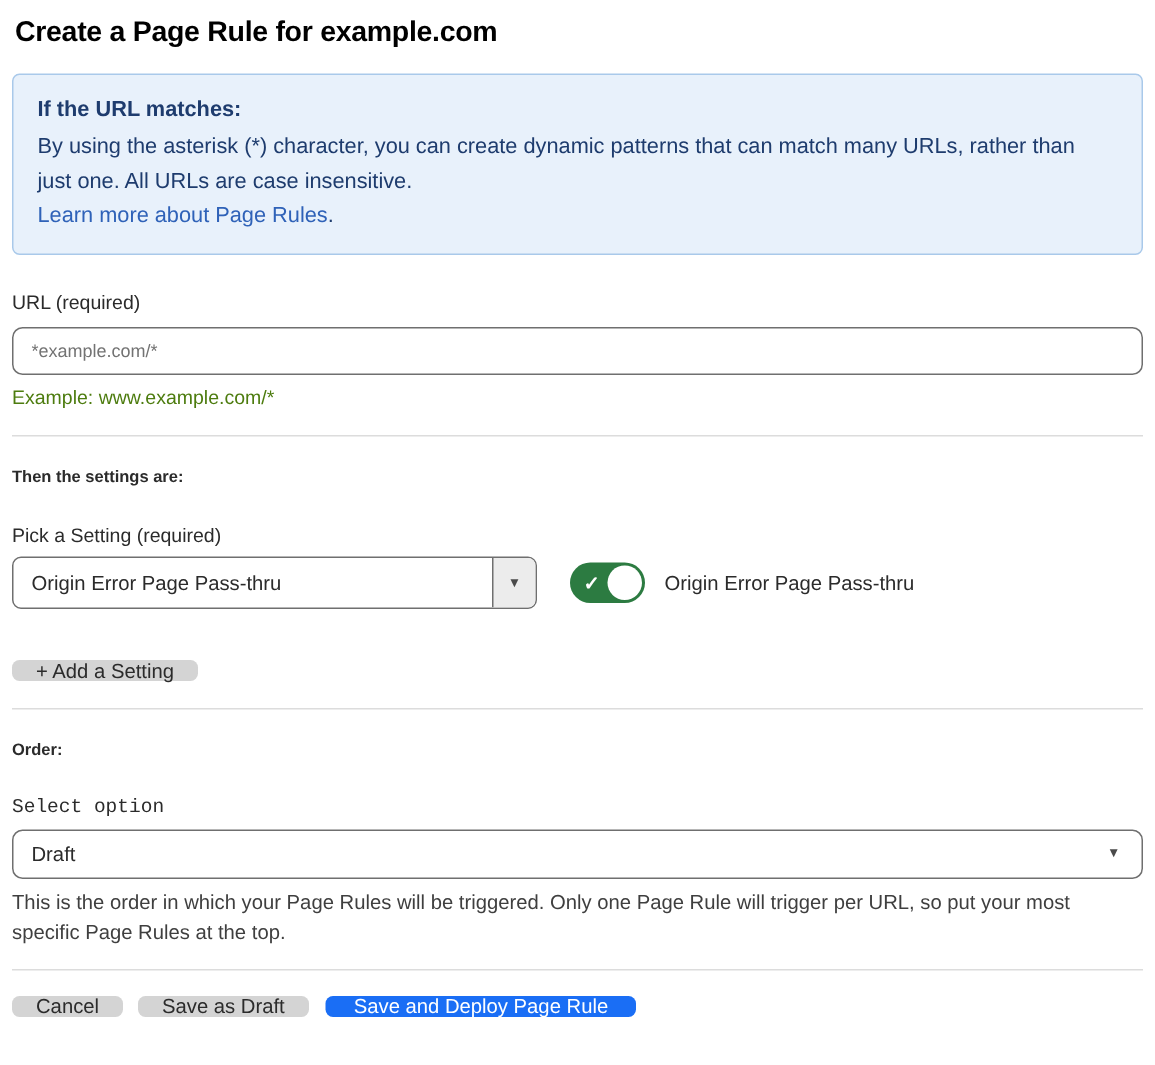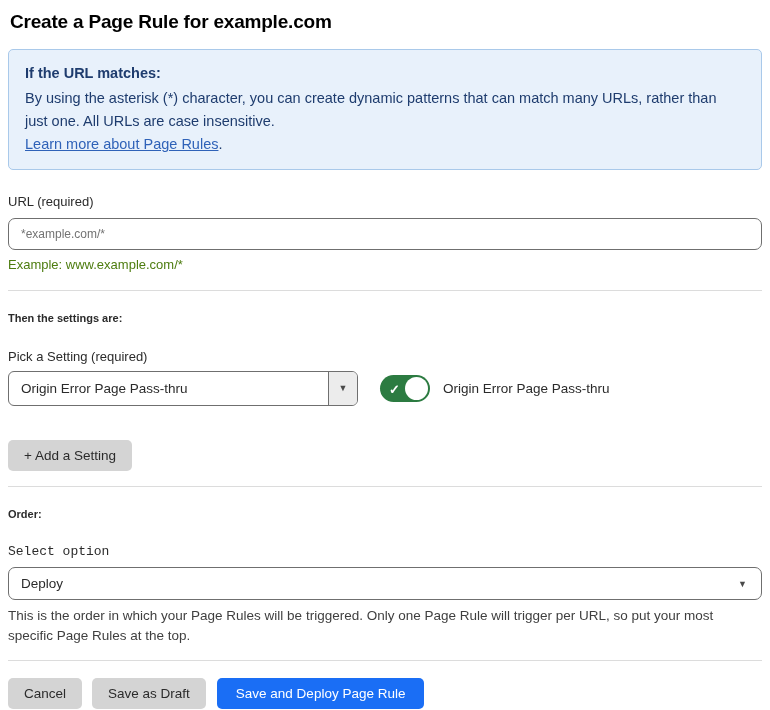--- a/index.html
+++ b/index.html
@@ -29,21 +29,20 @@
     padding: 12px 28px 13px 16px;
     color: #1e3c6e;
     font-size: 14.5px;
     line-height: 23px;
   }
   .info-heading { font-weight: 700; margin: 0 0 2px 0; }
   .info-body { margin: 0; max-width: 700px; }
   .info-link-line { margin: 0; }
   .info-link {
     color: #2f62b8;
-    text-decoration: underline;
     cursor: pointer;
   }
   .info-link-suffix { color: #1e3c6e; }
 
   .field-label {
     font-size: 13px;
     color: #2b2b2b;
     margin: 24px 0 9px 0;
   }
 
@@ -150,21 +149,21 @@
   .toggle-label {
     margin-left: 13px;
     font-size: 13.5px;
     color: #2b2b2b;
   }
 
   .btn {
     display: inline-flex;
     align-items: center;
     justify-content: center;
-    height: 31px;
+    height: 14px;
     padding: 0 16px;
     border: none;
     border-radius: 5px;
     font-family: "Liberation Sans", sans-serif;
     font-size: 13.5px;
     color: #2b2b2b;
     background: #d4d4d4;
     cursor: pointer;
   }
   .btn-add-setting { margin-top: 34px; }
@@ -260,21 +259,21 @@
 
   <button class="btn btn-add-setting">+ Add a Setting</button>
 
   <hr class="divider divider-settings">
 
   <h2 class="section-heading order-heading">Order:</h2>
 
   <p class="field-label order-label">Select option</p>
 
   <div class="order-select">
-    <span>Deploy</span>
+    <span>Draft</span>
     <span class="arrow-glyph">▼</span>
   </div>
 
   <p class="order-helper">This is the order in which your Page Rules will be triggered. Only one Page Rule will trigger per URL, so put your most specific Page Rules at the top.</p>
 
   <hr class="divider divider-order">
 
   <div class="footer">
     <button class="btn">Cancel</button>
     <button class="btn">Save as Draft</button>

